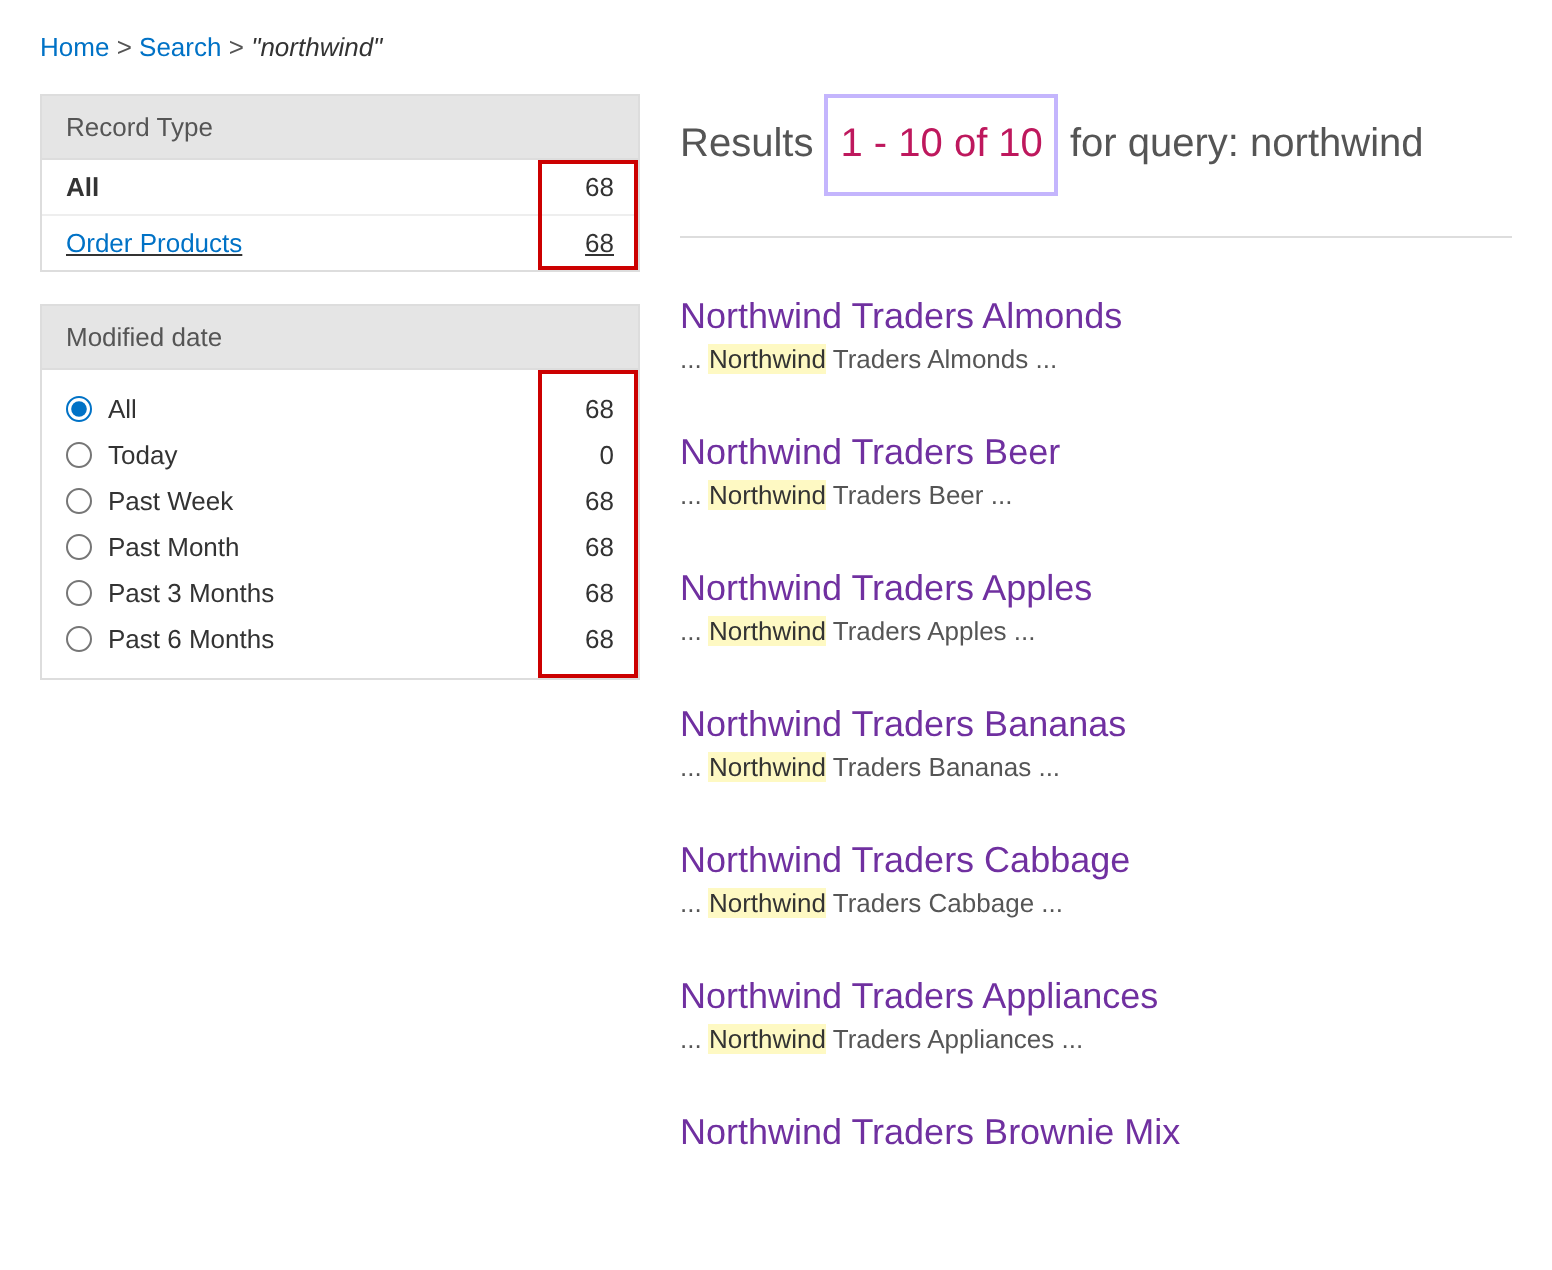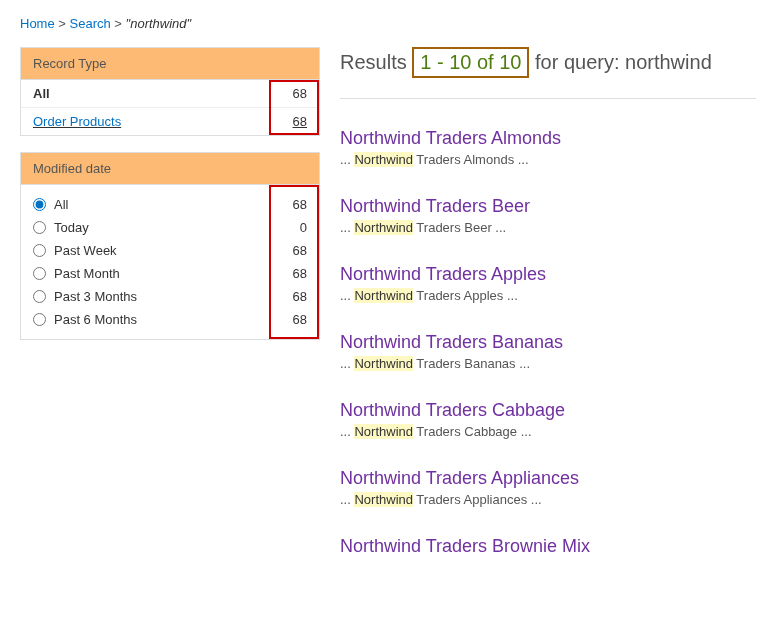--- a/index.html
+++ b/index.html
@@ -44,21 +44,21 @@
       flex-shrink: 0;
     }
 
     .filter-section {
       border: 1px solid #ddd;
       margin-bottom: 16px;
       background: #fff;
     }
 
     .filter-header {
-      background: #fdba74;
+      background: #e5e5e5;
       padding: 8px 12px;
       font-size: 13px;
       color: #555;
       border-bottom: 1px solid #ddd;
     }
 
     .filter-body {
       padding: 0;
     }
 
@@ -142,23 +142,23 @@
 
     .results-summary {
       font-size: 20px;
       color: #555;
       margin-bottom: 20px;
       font-weight: 300;
     }
 
     .results-range {
       display: inline-block;
-      border: 2px solid #a16207;
-      padding: 2px 6px;
-      color: #4d7c0f;
+      border: 2px solid #c4b5fd;
+      padding: 12px 6px;
+      color: #be185d;
       font-weight: normal;
       font-size: 20px;
     }
 
     .results-query {
       color: #555;
       font-weight: 300;
     }
 
     .result-item {

